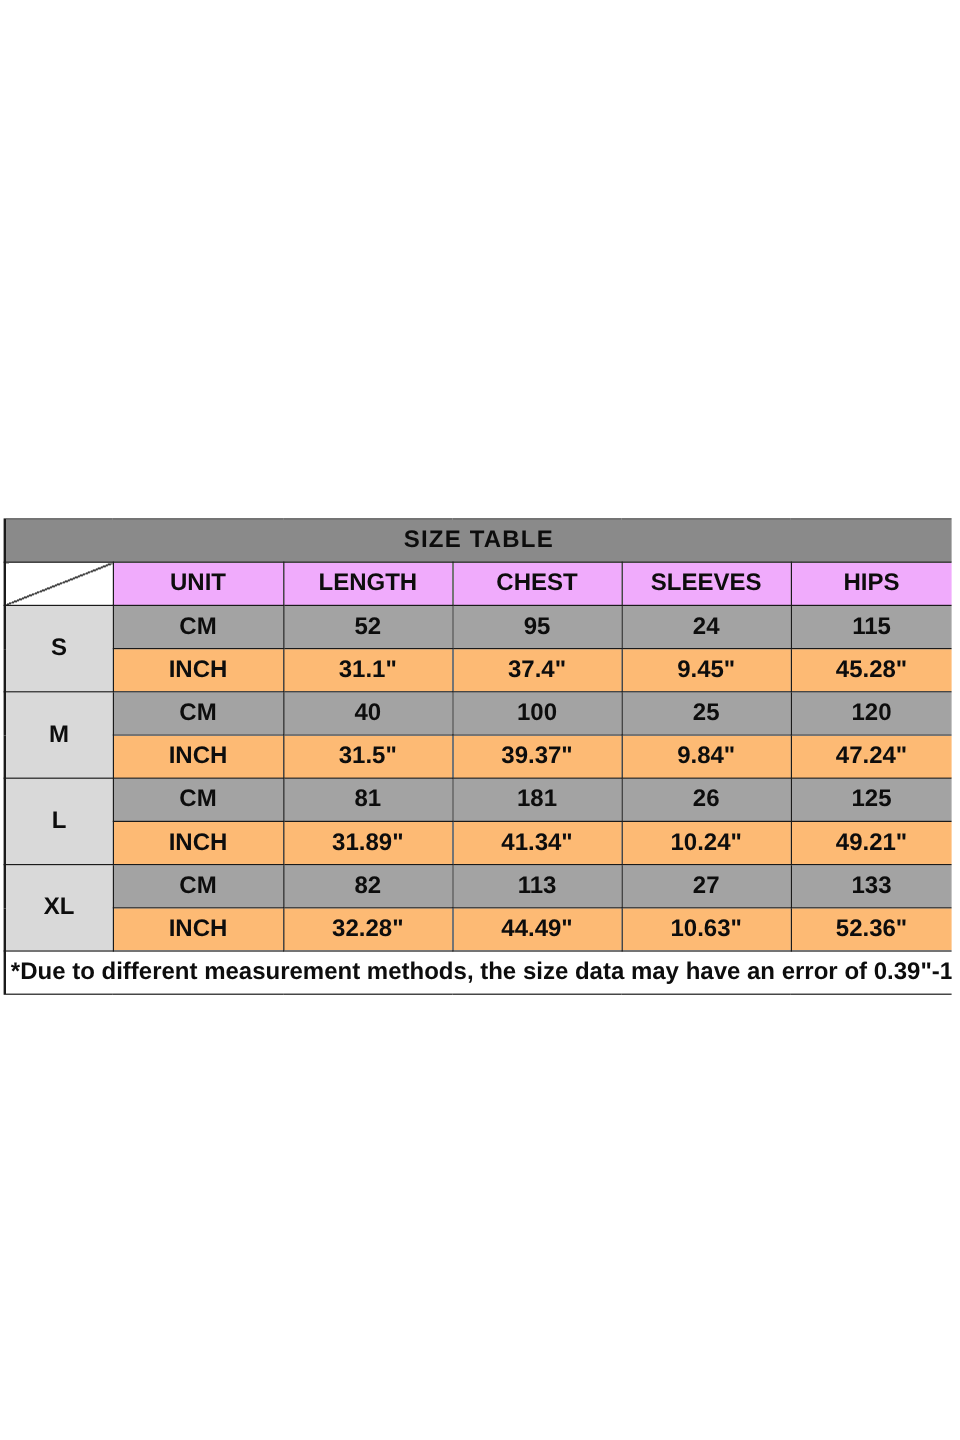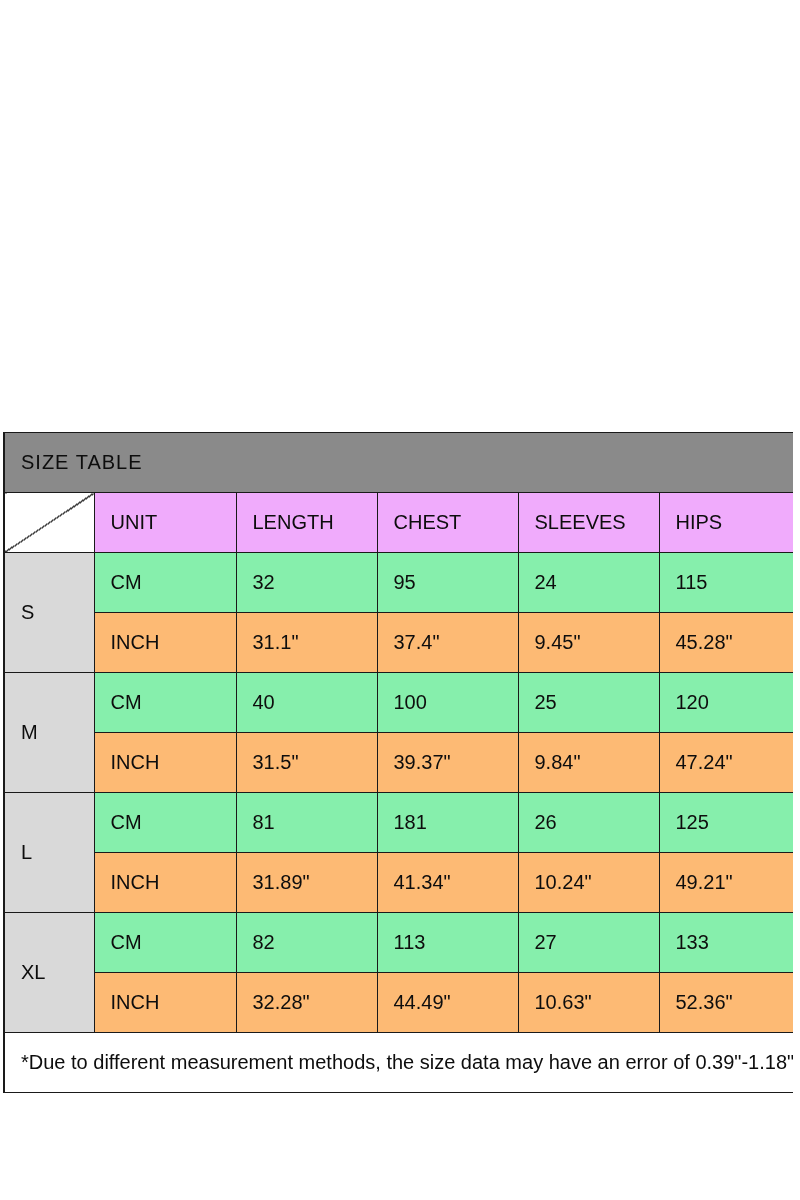--- a/index.html
+++ b/index.html
@@ -26,26 +26,27 @@
   table.size-table {
     border-collapse: collapse;
     table-layout: fixed;
     width: 789px;
     border: 1px solid #1a1a1a;
     border-left-width: 2px;
     border-right-style: hidden;
   }
   table.size-table td {
     border: 1px solid #1a1a1a;
+    text-align: center;
     vertical-align: middle;
-    font-weight: normal;
+    font-weight: bold;
     font-size: 20px;
     color: #0d0d0d;
     height: 27px;
-    padding: 16px;
+    padding: 4px;
     overflow: hidden;
     white-space: nowrap;
   }
   td.title-cell {
     background: #8a8a8a;
     font-size: 28px;
     height: 49px;
     letter-spacing: 1px;
     color: #111111;
   }
@@ -54,21 +55,21 @@
     font-size: 19px;
   }
   td.diag-cell {
     background-color: #ffffff;
     background-image: linear-gradient(to bottom right,
       rgba(0,0,0,0) calc(50% - 1px),
       #3a3a3a calc(50% - 1px),
       #3a3a3a calc(50% + 0.5px),
       rgba(0,0,0,0) calc(50% + 0.5px));
   }
-  tr.cm-row td { background: #86efac; }
+  tr.cm-row td { background: #a3a3a3; }
   tr.inch-row td { background: #fdba74; }
   table.size-table td.size-cell {
     background: #d9d9d9;
     font-size: 20px;
   }
   td.footnote-cell {
     background: #ffffff;
     text-align: left;
     vertical-align: top;
     font-size: 15px;
@@ -100,21 +101,21 @@
           <td class="head-cell">UNIT</td>
           <td class="head-cell">LENGTH</td>
           <td class="head-cell">CHEST</td>
           <td class="head-cell">SLEEVES</td>
           <td class="head-cell">HIPS</td>
         </tr>
 
         <tr class="cm-row">
           <td class="size-cell" rowspan="2">S</td>
           <td>CM</td>
-          <td>32</td>
+          <td>52</td>
           <td>95</td>
           <td>24</td>
           <td>115</td>
         </tr>
         <tr class="inch-row">
           <td>INCH</td>
           <td>31.1"</td>
           <td>37.4"</td>
           <td>9.45"</td>
           <td>45.28"</td>

